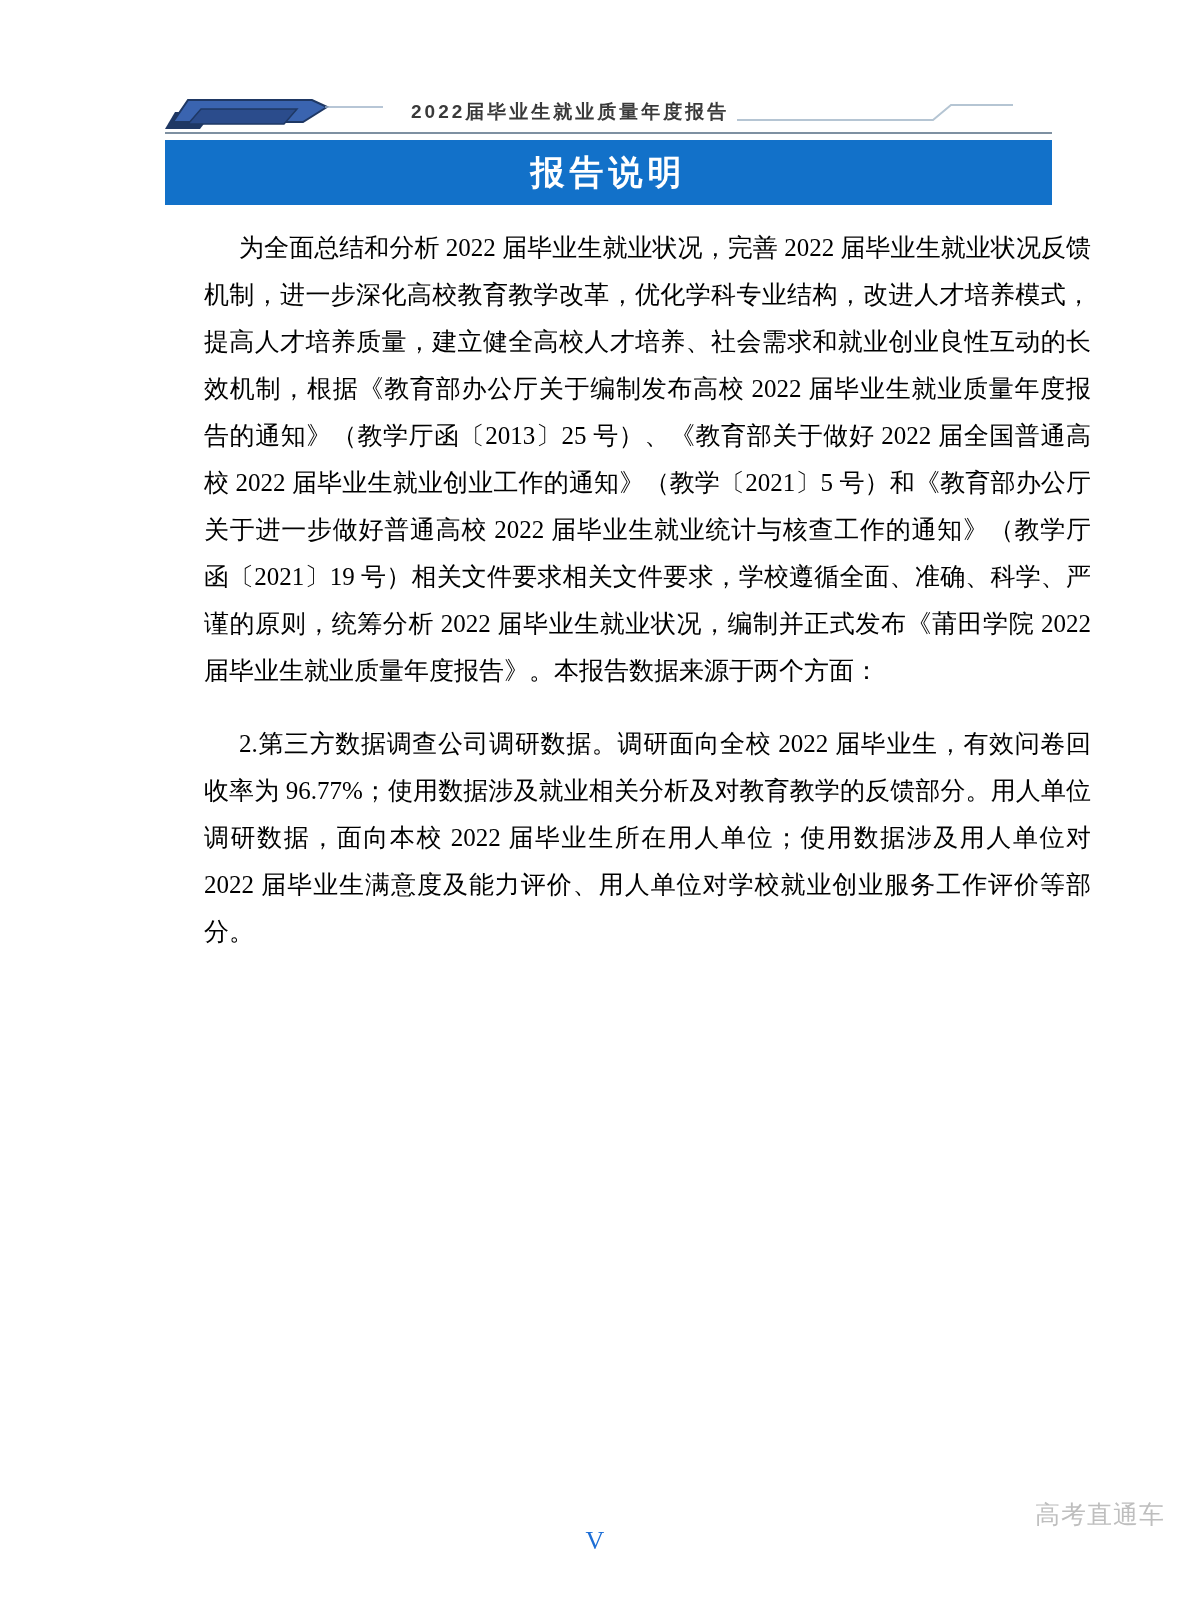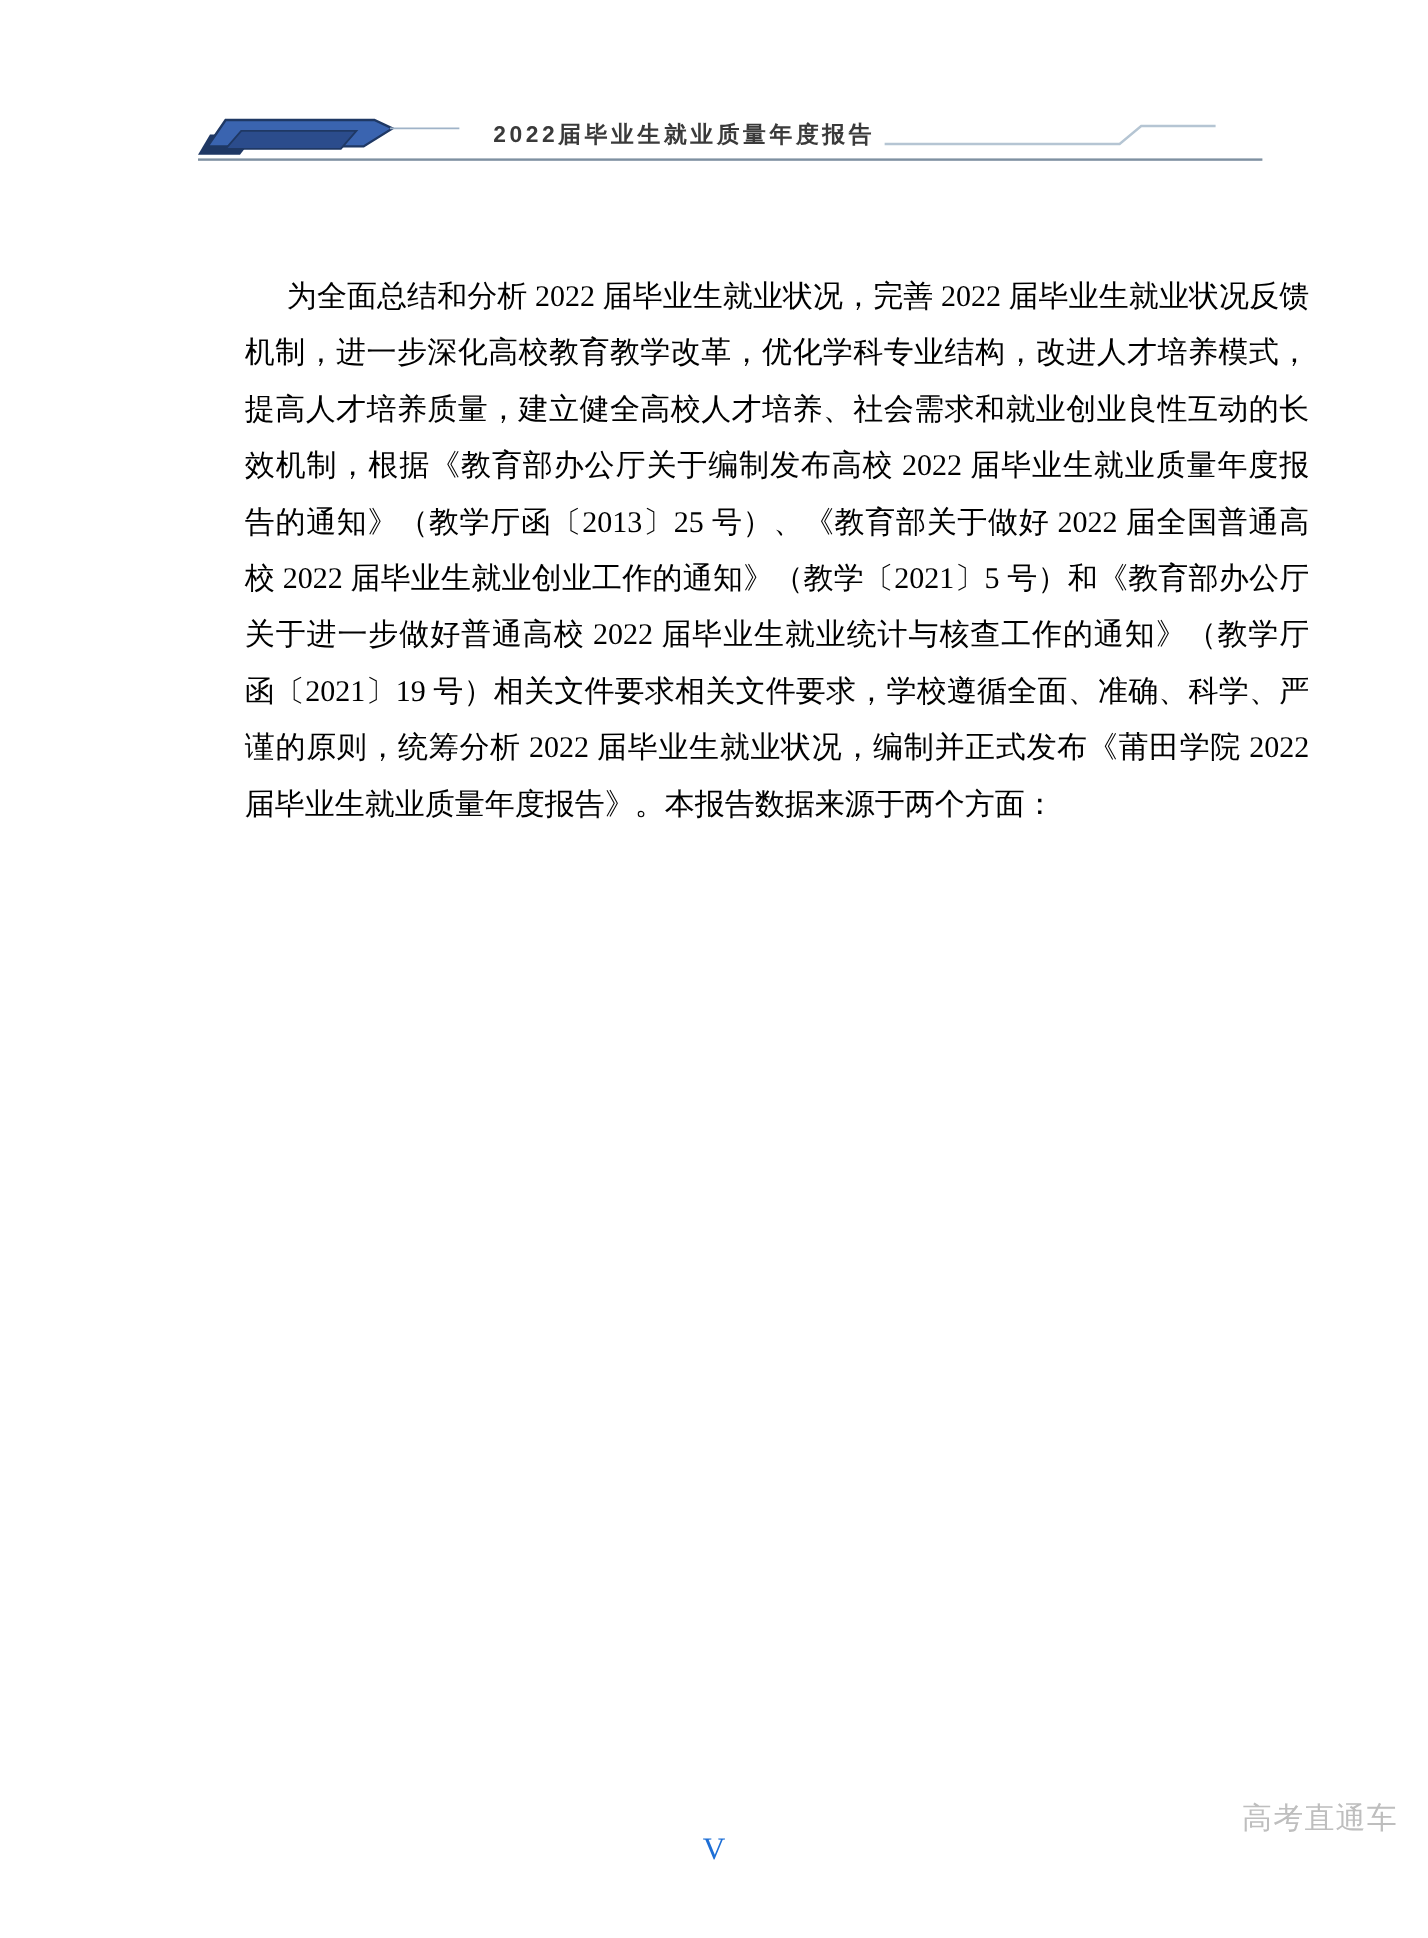--- a/index.html
+++ b/index.html
@@ -114,21 +114,25 @@
       <polygon points="36,12 132,12 119,27 23,27" fill="#2B4C8C" stroke="#1F3864" stroke-width="1.5"></polygon>
       <line x1="160" y1="10" x2="218" y2="10" stroke="#9FB3C8" stroke-width="1.5"></line>
     </svg>
     <div class="header-title">2022届毕业生就业质量年度报告</div>
     <svg class="deco-right" width="278" height="34" viewBox="0 0 278 34">
       <polyline points="0,26 196,26 214,11 276,11" fill="none" stroke="#B5C5D3" stroke-width="2"></polyline>
     </svg>
     <div class="header-rule"></div>
   </header>
 
+  <div class="banner">
+    <span>报告说明</span>
+  </div>
 
   <main class="content">
     <p class="body-para">为全面总结和分析 2022 届毕业生就业状况，完善 2022 届毕业生就业状况反馈机制，进一步深化高校教育教学改革，优化学科专业结构，改进人才培养模式，提高人才培养质量，建立健全高校人才培养、社会需求和就业创业良性互动的长效机制，根据《教育部办公厅关于编制发布高校 2022 届毕业生就业质量年度报告的通知》（教学厅函〔2013〕25 号）、《教育部关于做好 2022 届全国普通高校 2022 届毕业生就业创业工作的通知》（教学〔2021〕5 号）和《教育部办公厅关于进一步做好普通高校 2022 届毕业生就业统计与核查工作的通知》（教学厅函〔2021〕19 号）相关文件要求相关文件要求，学校遵循全面、准确、科学、严谨的原则，统筹分析 2022 届毕业生就业状况，编制并正式发布《莆田学院 2022 届毕业生就业质量年度报告》。本报告数据来源于两个方面：</p>
+    <p class="body-para">2.第三方数据调查公司调研数据。调研面向全校 2022 届毕业生，有效问卷回收率为 96.77%；使用数据涉及就业相关分析及对教育教学的反馈部分。用人单位调研数据，面向本校 2022 届毕业生所在用人单位；使用数据涉及用人单位对 2022 届毕业生满意度及能力评价、用人单位对学校就业创业服务工作评价等部分。</p>
   </main>
 
   <div class="page-number">V</div>
   <div class="watermark">高考直通车</div>
 
 </div>
 
 </body></html>

